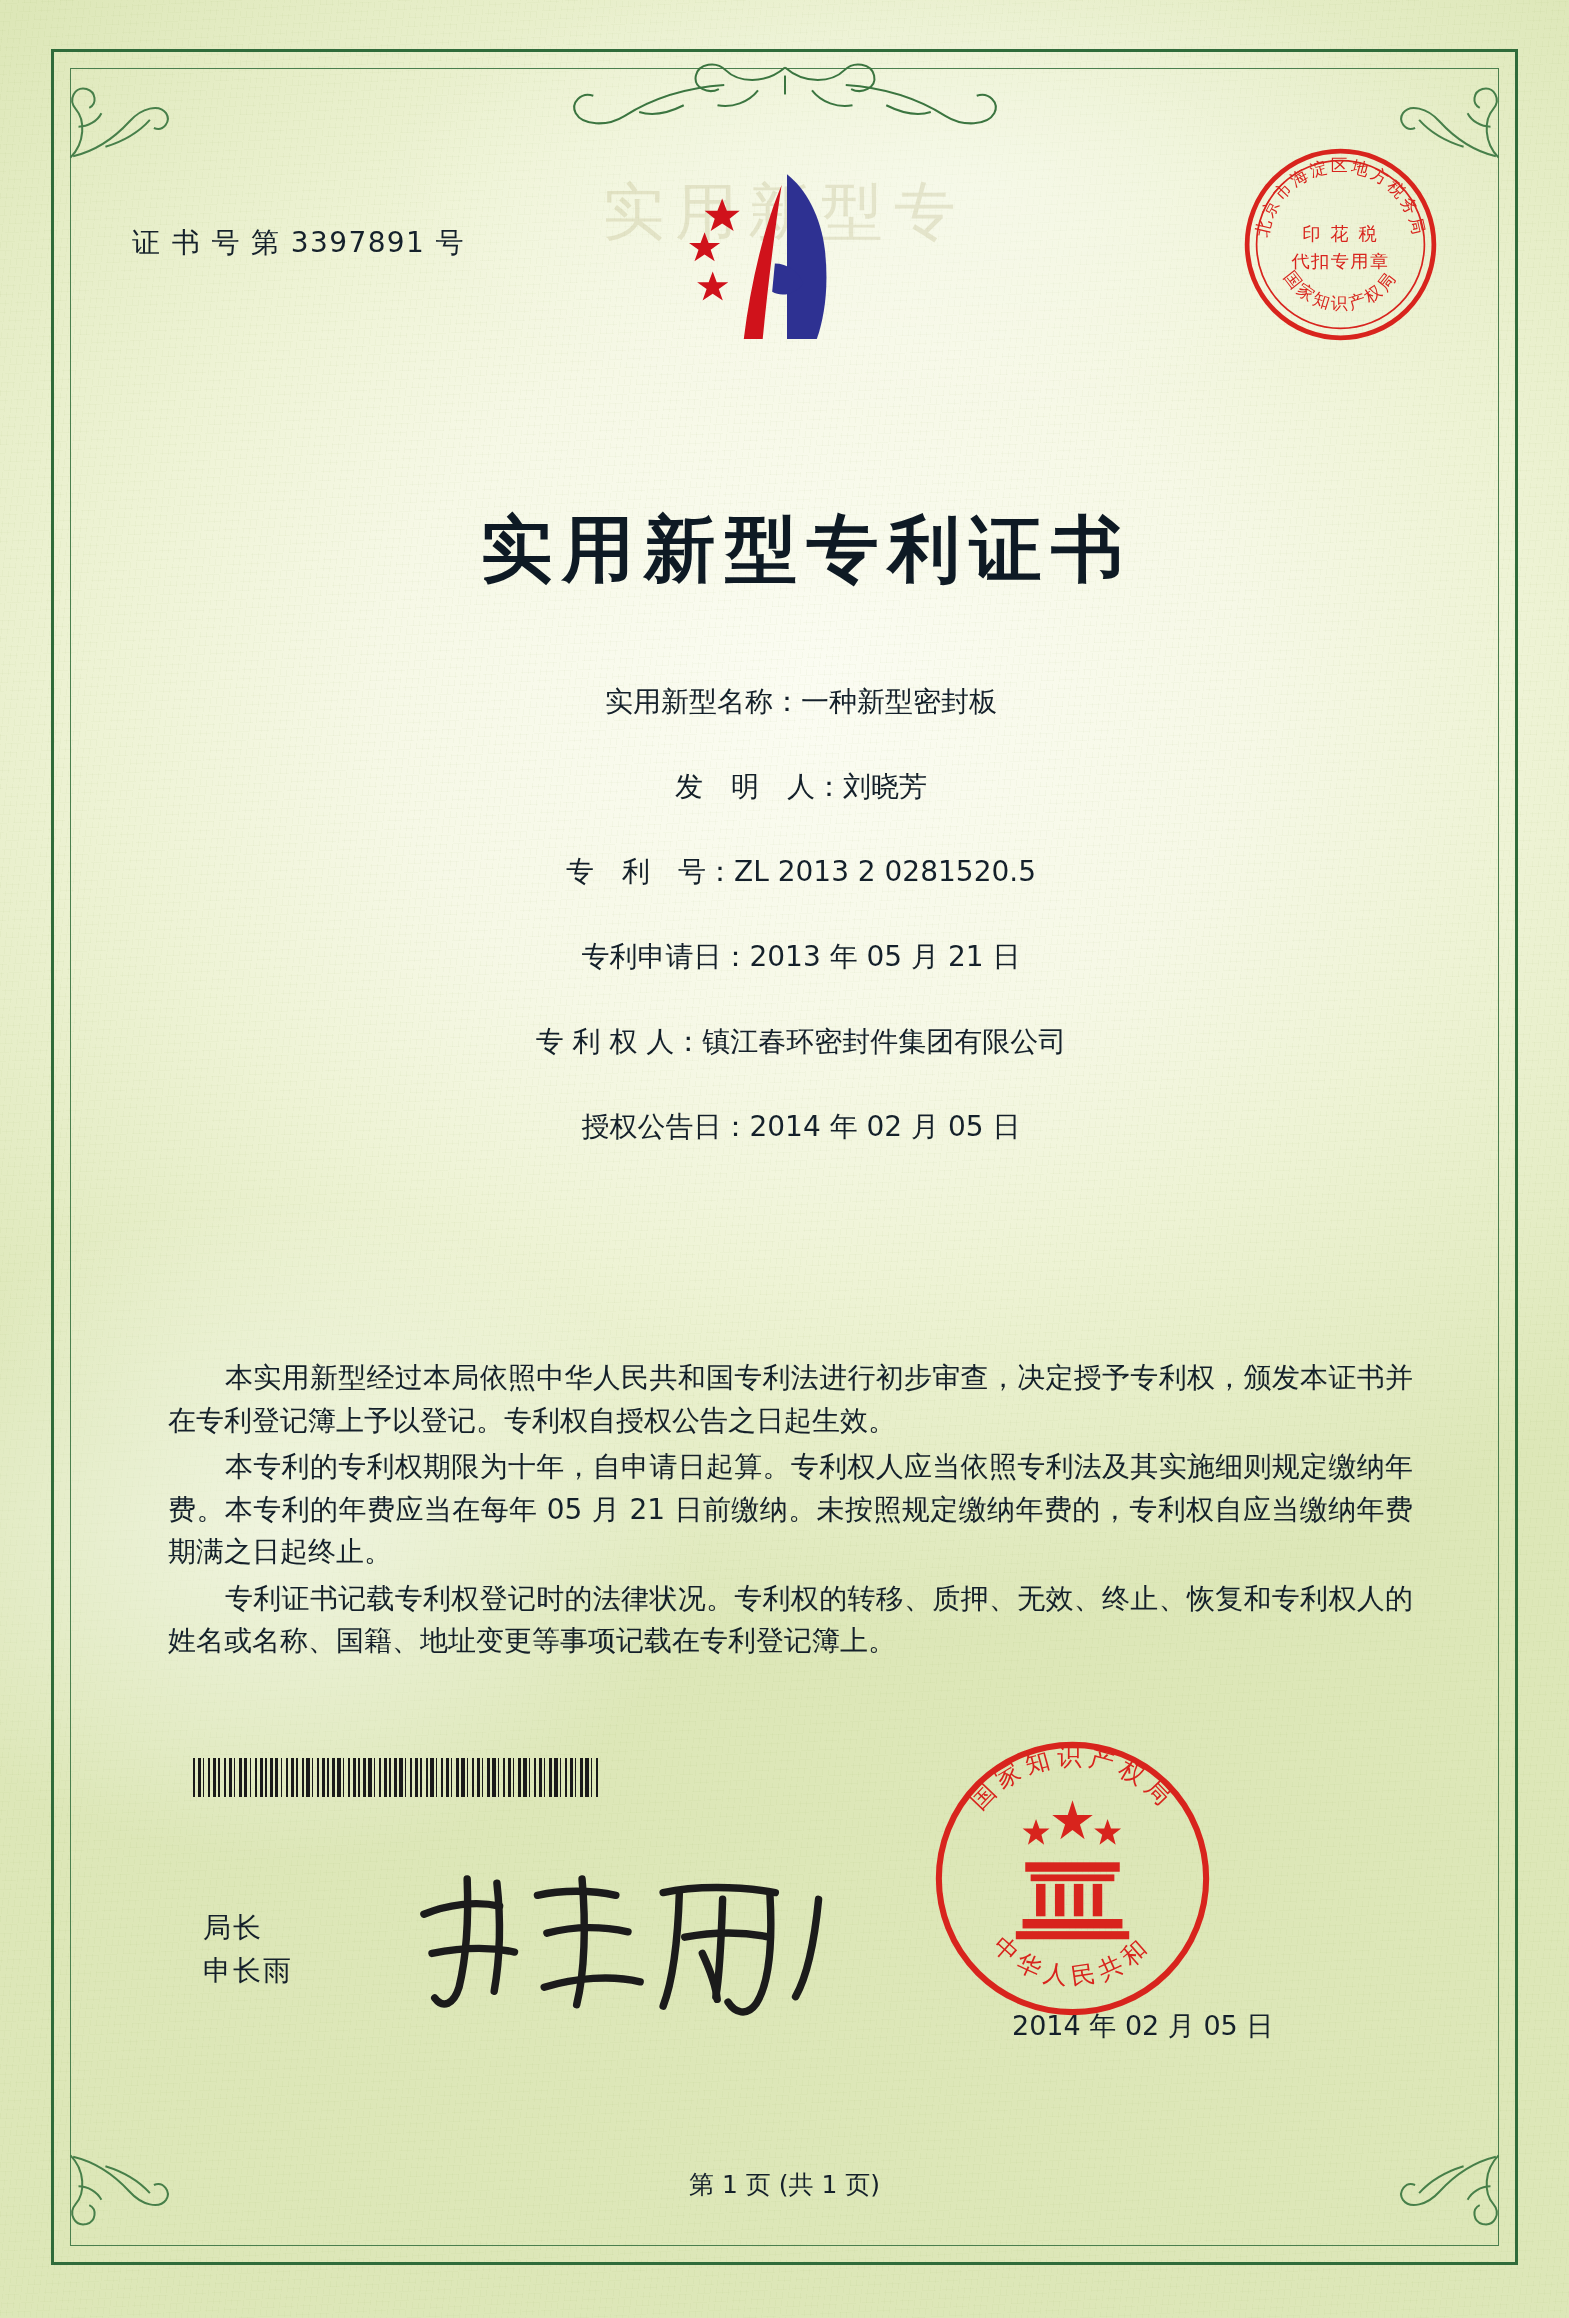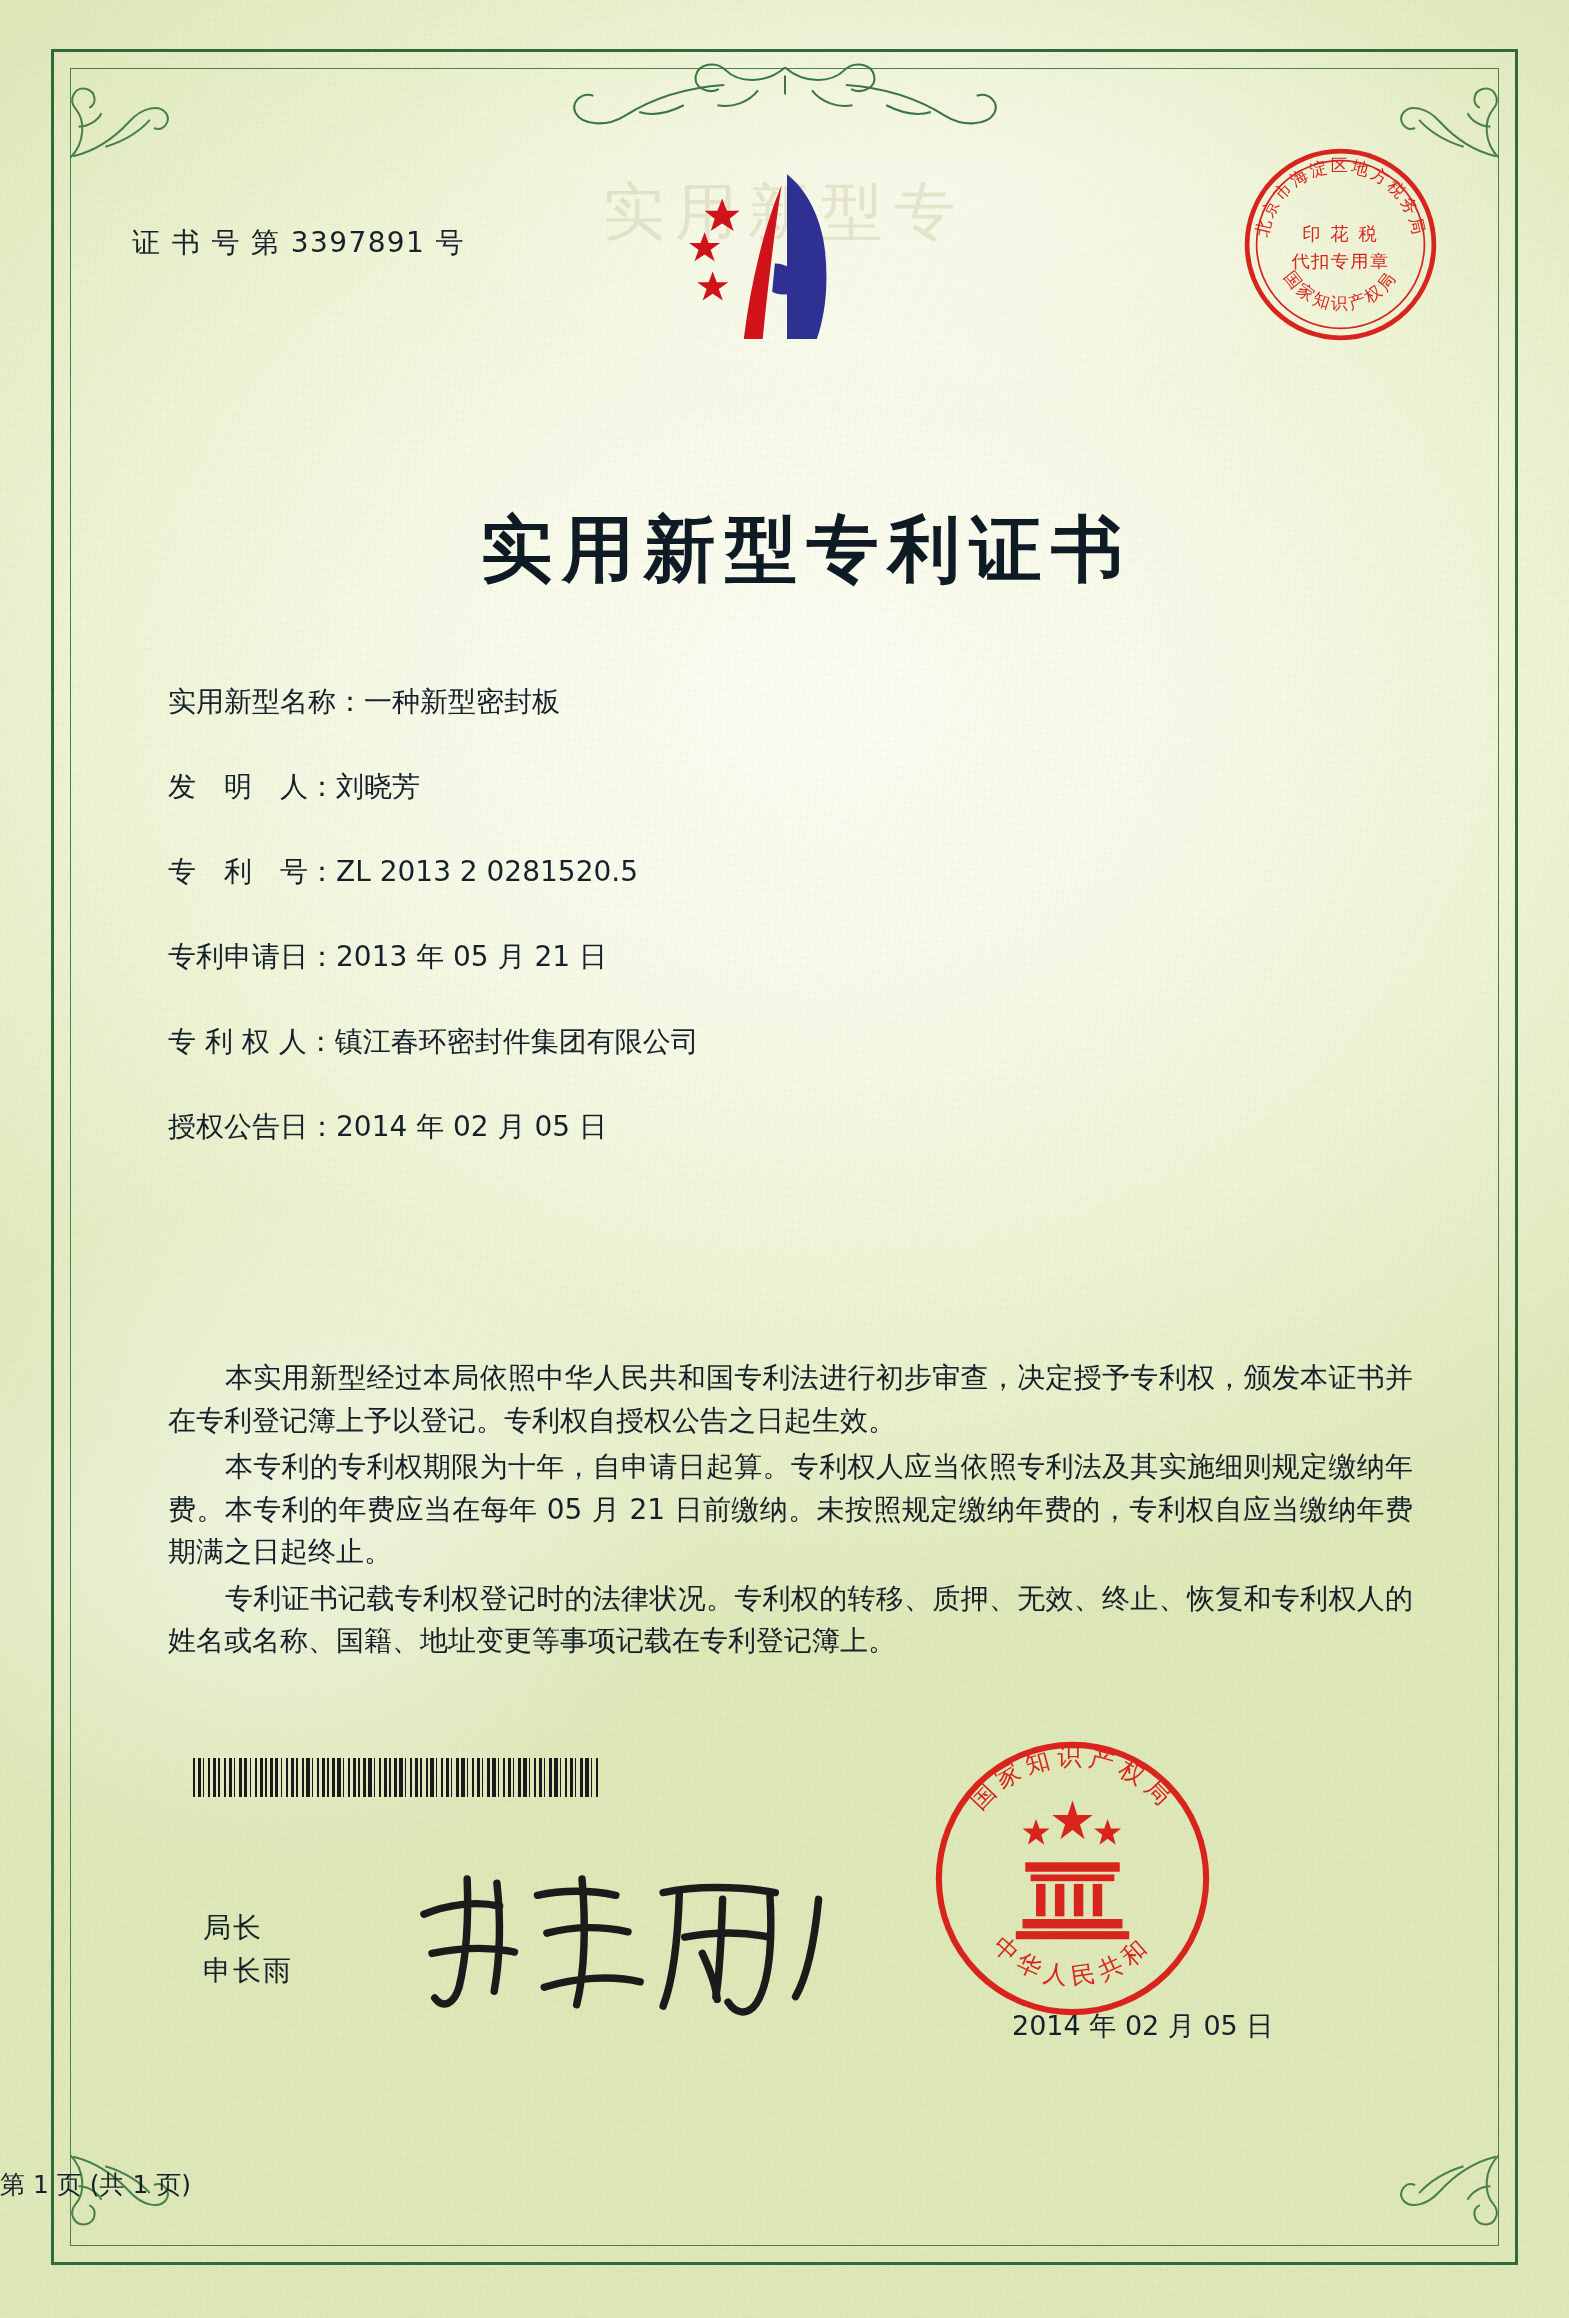--- a/index.html
+++ b/index.html
@@ -127,20 +127,21 @@
     position: absolute;
     left: 168px;
     top: 683px;
     right: 135px;
   }
   .field-row {
     font-size: 28px;
     color: #14202a;
     margin-bottom: 47px;
     white-space: nowrap;
+    text-align: center;
   }
   .field-label {
     display: inline-block;
   }
   .field-value { }
 
   .body-text {
     position: absolute;
     left: 168px;
     right: 156px;
@@ -213,21 +214,21 @@
     font-size: 27px;
     color: #14202a;
     white-space: nowrap;
   }
 
   .footer {
     position: absolute;
     left: 0;
     right: 0;
     top: 2168px;
-    text-align: left;
+    text-align: center;
     font-size: 25px;
     color: #14202a;
   }
 </style>
 </head>
 <body>
 
 <div class="page">
   <div class="texture"></div>
   <div class="sheen"></div>

